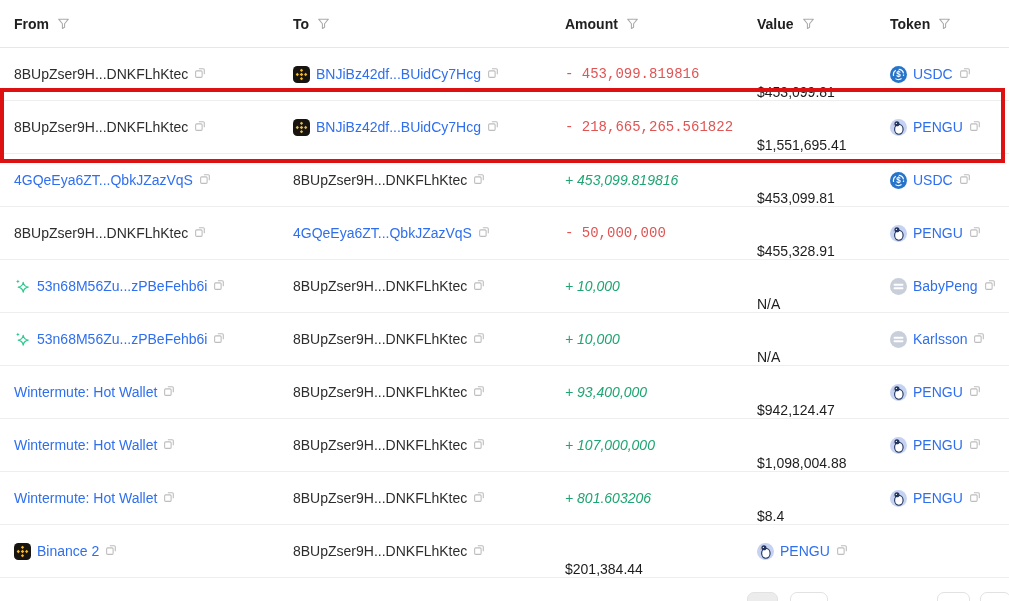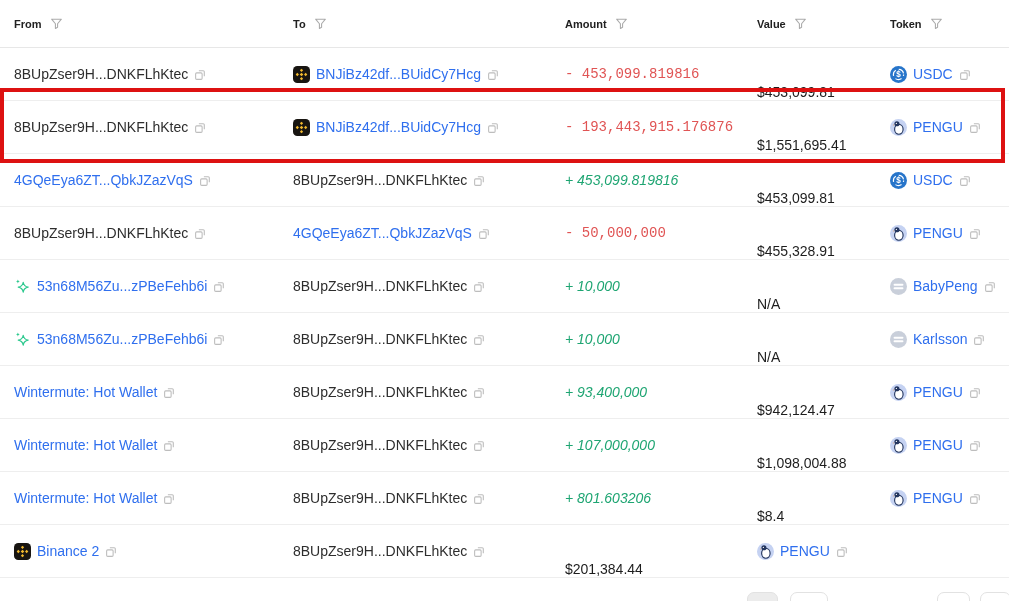--- a/index.html
+++ b/index.html
@@ -20,32 +20,32 @@
   }
   .thead {
     height: 48px;
     border-bottom: 1px solid #e7e7e7;
   }
   .th {
     display: flex;
     align-items: center;
     gap: 8px;
     font-weight: 700;
-    font-size: 11px;
+    font-size: 14px;
     color: #212121;
   }
   .filter-btn { display: inline-flex; cursor: pointer; }
   .filter-btn svg { display:block; }
   .tbody .tr {
     height: 53px;
     border-bottom: 1px solid #eeeeee;
   }
   .cell {
     display: flex;
-    align-items: center;
+    align-items: flex-start;
     gap: 6px;
     padding-right: 0;
     white-space: nowrap;
     overflow: hidden;
   }
   .addr { text-decoration: none; }
   .addr.plain { color: #2d2d2d; }
   .addr.link  { color: var(--link-blue); cursor: pointer; }
   .amount.out { color: var(--neg-red); font-family: Liberation Mono, monospace; }
   .amount.in  { color: var(--pos-green); font-style: italic; }
@@ -202,21 +202,21 @@
           </svg>
         </span>
       <a class="addr link">BNJiBz42df...BUidCy7Hcg</a>
       <span class="copy">
           <svg width="13" height="13" viewBox="0 0 24 24" fill="none" stroke="#bdbdbd" stroke-width="2" stroke-linejoin="round">
             <rect x="3" y="9" width="12" height="12" rx="2"></rect>
             <path d="M9 5h8a2 2 0 0 1 2 2v8"></path>
           </svg>
         </span>
     </div>
-    <div class="cell amount out">- 193,443,915.176876</div>
+    <div class="cell amount out">- 218,665,265.561822</div>
     <div class="cell value">$1,551,695.41</div>
     <div class="cell">
       <span class="tok-icon">
           <svg width="17" height="17" viewBox="0 0 24 24">
             <circle cx="12" cy="12" r="12" fill="#c5d2f2"></circle>
             <ellipse cx="12.5" cy="14.5" rx="6" ry="7" fill="#ffffff" stroke="#23355e" stroke-width="1.6"></ellipse>
             <circle cx="9.8" cy="6.8" r="3.6" fill="#23355e"></circle>
             <circle cx="9" cy="6.2" r="0.9" fill="#ffffff"></circle>
             <path d="M5.8 7.6l-2 .9 2 .7z" fill="#e8933c"></path>
           </svg>

